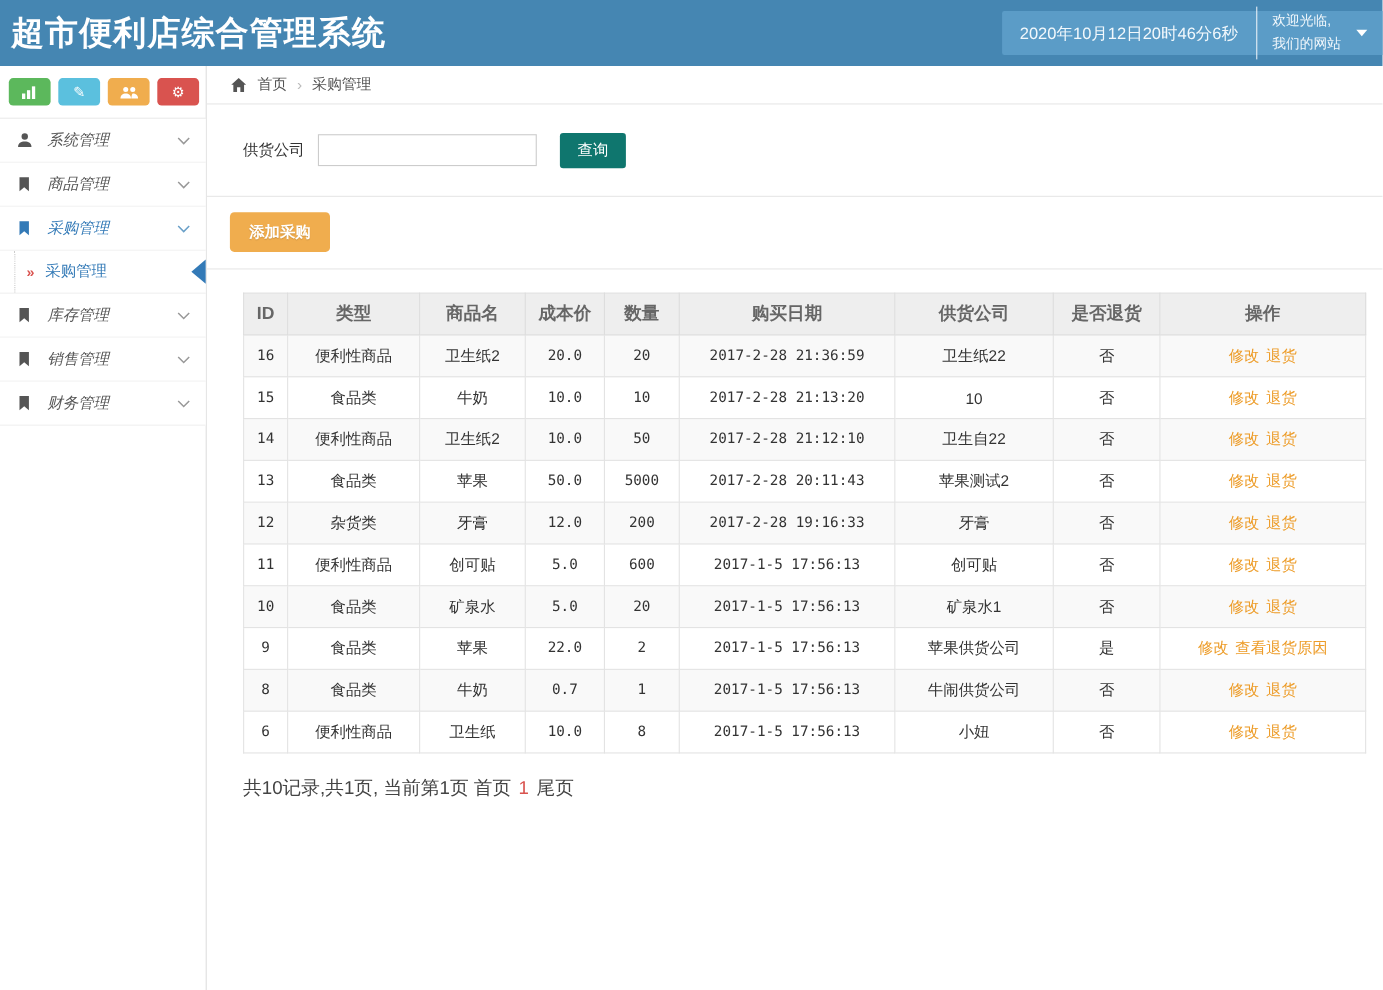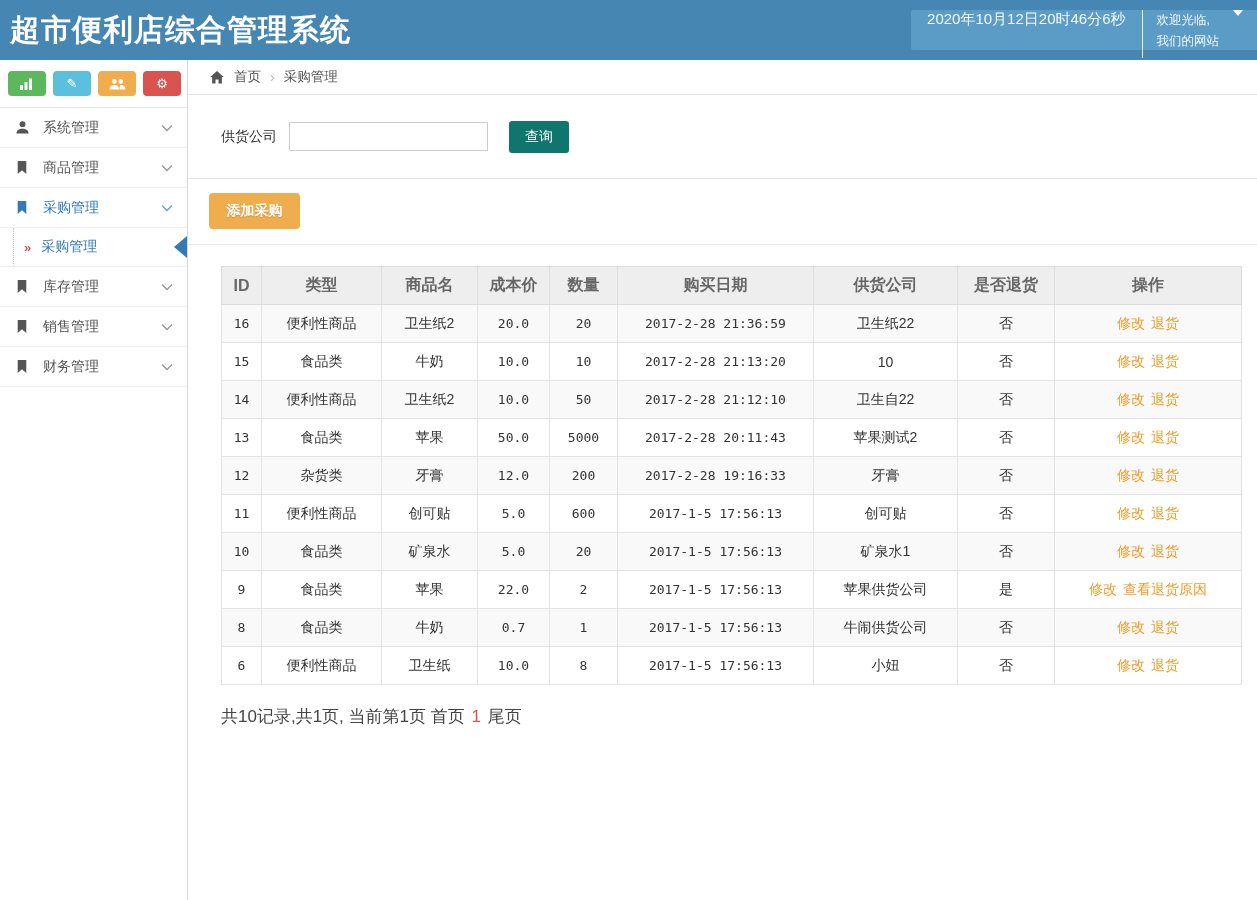--- a/index.html
+++ b/index.html
@@ -3,42 +3,42 @@
 <meta charset="utf-8">
 <style>
   * { margin:0; padding:0; box-sizing:border-box; }
   html,body { width:1257px; height:900px; overflow:hidden; background:#fff;
     font-family:"Liberation Sans","DejaVu Sans",sans-serif; }
 
   
   .header { height:60px; background:#4586b2; display:flex; align-items:center; }
   .header-title { color:#fff; font-size:30px; font-weight:bold; margin-left:10px; letter-spacing:1px; }
   .header-right { margin-left:auto; background:#5b9cc7; height:40px; margin-top:6px; margin-bottom:6px;
-    display:flex; border-radius:2px 0 0 2px; }
+    display:flex; align-items:center; border-radius:2px 0 0 2px; }
   .header-datetime { color:#f2f8fc; font-size:15px; padding:0 16px; }
   .header-sep { width:1px; height:48px; background:#ffffff; opacity:.85; }
   .header-welcome { color:#f2f8fc; font-size:12.5px; line-height:1.65; padding:0 10px 0 14px; }
   .caret-down { width:0; height:0; border-left:5px solid transparent; border-right:5px solid transparent;
     border-top:6px solid #fff; margin:0 14px 0 4px; }
 
   
   .page { display:flex; height:840px; }
 
   
   .sidebar { width:188px; border-right:1px solid #d9d9d9; background:#fff; flex-shrink:0; }
   .quick-icons { display:flex; gap:7px; padding:11px 0 11px 8px; border-bottom:1px solid #e6e6e6; }
   .qbtn { width:38px; height:25px; border:none; border-radius:4px; color:#fff; font-size:13px;
     display:flex; align-items:center; justify-content:center; cursor:pointer; }
   .qbtn.green { background:#5cb85c; } .qbtn.blue { background:#5bc0de; }
   .qbtn.orange { background:#f0ad4e; } .qbtn.red { background:#d9534f; }
 
   .menu-item { height:40px; display:flex; align-items:center; padding:0 14px;
     border-bottom:1px solid #f0f0f0; color:#555; font-size:14px; cursor:pointer; background:#fff; }
   .menu-item .mi-icon { width:16px; display:flex; justify-content:center; color:#555; }
-  .menu-item .mi-label { margin-left:13px; }
+  .menu-item .mi-label { margin-left:13px;font-style:italic; }
   .menu-item .mi-chevron { margin-left:auto; display:flex; }
   .menu-item.active { color:#337ab7; }
   .menu-item.active .mi-icon { color:#337ab7; }
 
   .submenu-item { position:relative; height:39px; display:flex; align-items:center;
     border-bottom:1px solid #f0f0f0; background:#fff; cursor:pointer; }
   .submenu-item::before { content:""; position:absolute; left:13px; top:0; bottom:0;
     border-left:1px dotted #ccc; }
   .submenu-guillemet { color:#d9534f; font-size:13px; margin-left:24px; font-weight:bold; }
   .submenu-label { color:#337ab7; font-size:14px; margin-left:10px; }

